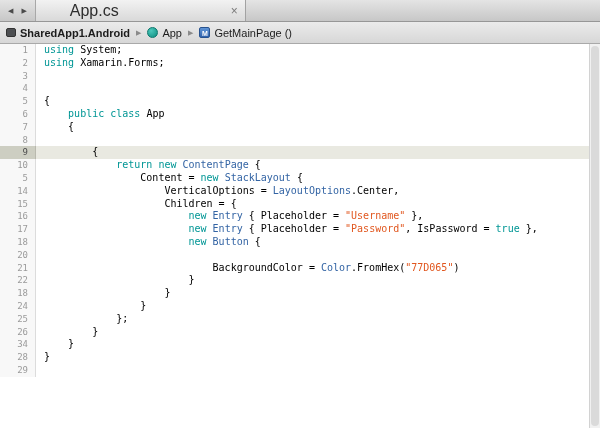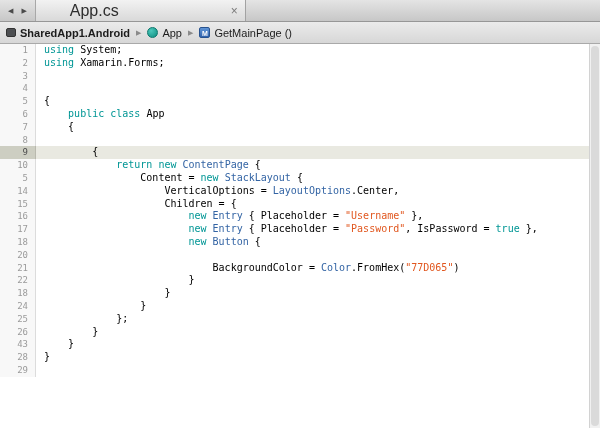--- a/index.html
+++ b/index.html
@@ -132,21 +132,21 @@
         <div class="line"><span class="gutter-cell">16</span><span class="line-code"><span class="tok-p">                        </span><span class="tok-k">new</span><span class="tok-p"> </span><span class="tok-t">Entry</span><span class="tok-p"> { Placeholder = </span><span class="tok-s">"Username"</span><span class="tok-p"> },</span></span></div>
         <div class="line"><span class="gutter-cell">17</span><span class="line-code"><span class="tok-p">                        </span><span class="tok-k">new</span><span class="tok-p"> </span><span class="tok-t">Entry</span><span class="tok-p"> { Placeholder = </span><span class="tok-s">"Password"</span><span class="tok-p">, IsPassword = </span><span class="tok-k">true</span><span class="tok-p"> },</span></span></div>
         <div class="line"><span class="gutter-cell">18</span><span class="line-code"><span class="tok-p">                        </span><span class="tok-k">new</span><span class="tok-p"> </span><span class="tok-t">Button</span><span class="tok-p"> {</span></span></div>
         <div class="line"><span class="gutter-cell">20</span></div>
         <div class="line"><span class="gutter-cell">21</span><span class="line-code"><span class="tok-p">                            BackgroundColor = </span><span class="tok-t">Color</span><span class="tok-p">.FromHex(</span><span class="tok-s">"77D065"</span><span class="tok-p">)</span></span></div>
         <div class="line"><span class="gutter-cell">22</span><span class="line-code"><span class="tok-p">                        }</span></span></div>
         <div class="line"><span class="gutter-cell">18</span><span class="line-code"><span class="tok-p">                    }</span></span></div>
         <div class="line"><span class="gutter-cell">24</span><span class="line-code"><span class="tok-p">                }</span></span></div>
         <div class="line"><span class="gutter-cell">25</span><span class="line-code"><span class="tok-p">            };</span></span></div>
         <div class="line"><span class="gutter-cell">26</span><span class="line-code"><span class="tok-p">        }</span></span></div>
-        <div class="line"><span class="gutter-cell">43</span><span class="line-code"><span class="tok-p">    }</span></span></div>
+        <div class="line"><span class="gutter-cell">34</span><span class="line-code"><span class="tok-p">    }</span></span></div>
         <div class="line"><span class="gutter-cell">28</span><span class="line-code"><span class="tok-p">}</span></span></div>
         <div class="line"><span class="gutter-cell">29</span><span class="line-code"></span></div>
       </div>
     <div class="scrollbar">
       <div class="scrollbar-thumb"></div>
     </div>
   </div>
 
 </div>
 

